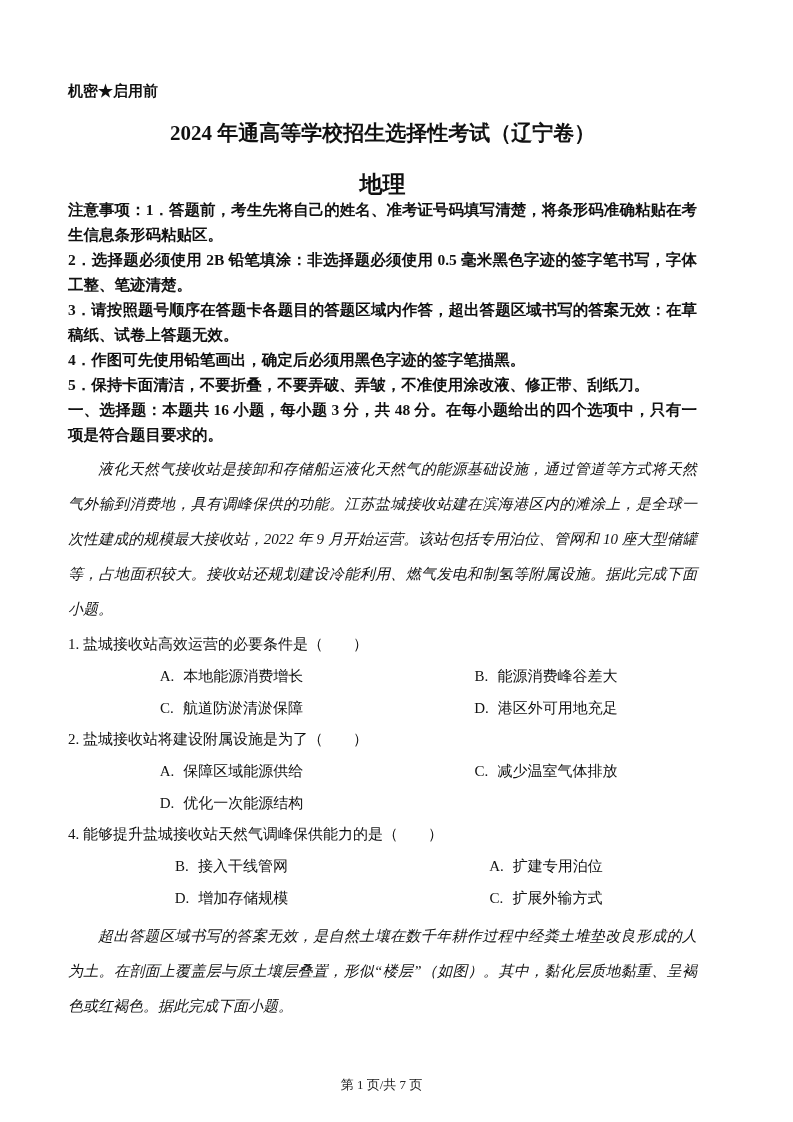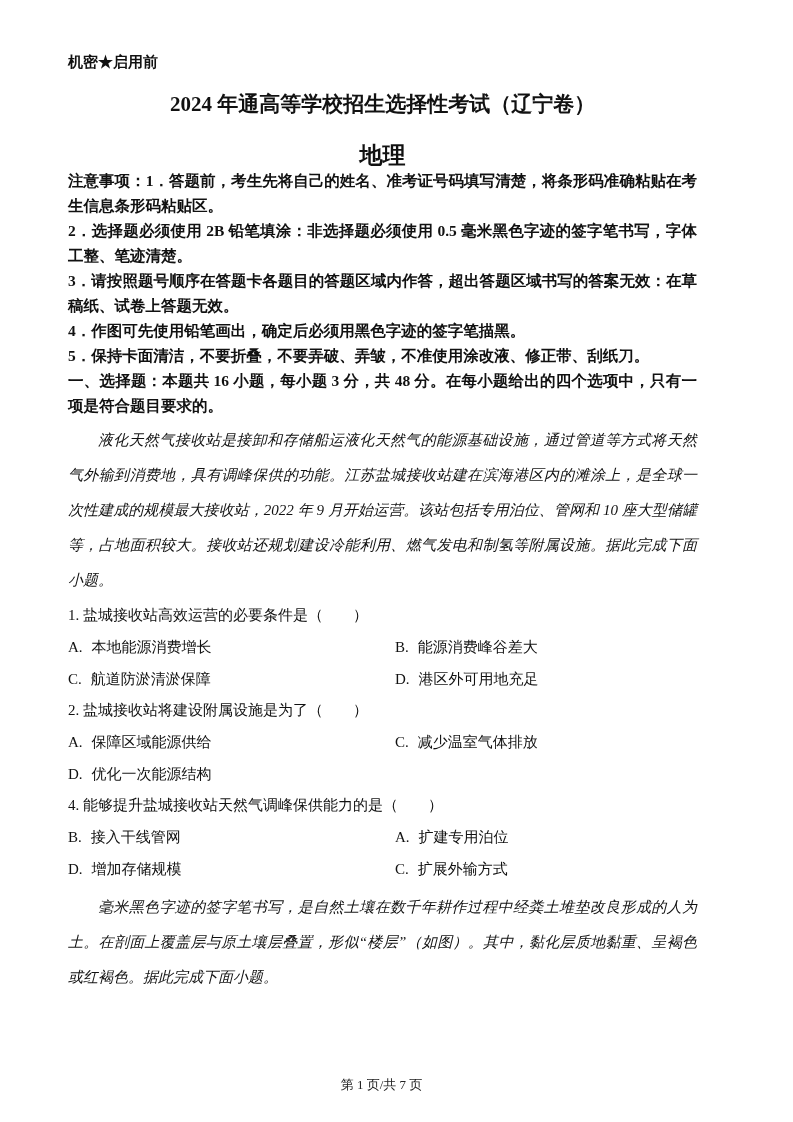--- a/index.html
+++ b/index.html
@@ -3,36 +3,36 @@
 <meta charset="utf-8">
 <style>
   html,body{margin:0;padding:0;background:#ffffff;}
   .page{
     position:relative;
     width:763px;height:1122px;
     box-sizing:border-box;
     background:#ffffff;
     color:#111111;
     font-family:"Liberation Serif","DejaVu Serif",serif;
-    padding:52px 66px 0 68px;
+    padding:81px 66px 0 68px;
     overflow:hidden;
   }
   .security{font-weight:bold;font-size:15px;line-height:20px;}
   .title{font-size:21px;font-weight:bold;text-align:center;margin:18px 0 0 0;line-height:28px;}
   .subject{font-size:23px;font-weight:bold;text-align:center;margin:26px 0 0 0;line-height:24px;}
   .bold-line{font-weight:bold;font-size:15.5px;line-height:25px;margin:0;text-align:justify;}
   .intro{margin-top:13px;}
   .passage{
     font-size:15px;font-style:italic;font-weight:400;
     line-height:35px;margin:5px 0 2px 0;
     text-indent:2em;text-align:justify;
   }
   .question{margin:0;}
   .stem{font-size:15px;line-height:31px;margin:0;}
-  .options{display:grid;grid-template-columns:327px 1fr;}
+  .options{display:grid;grid-template-columns:327px 1fr;text-align:center;}
   .option{font-size:15px;line-height:32px;white-space:nowrap;}
   .opt-label{display:inline-block;margin-right:9px;}
   .footer{
     position:absolute;left:0;bottom:28px;width:100%;
     text-align:center;font-size:13px;color:#222;
   }
 </style>
 </head>
 <body>
 
@@ -81,17 +81,17 @@
   <div class="question">
     <p class="stem">4. 能够提升盐城接收站天然气调峰保供能力的是（　　）</p>
     <div class="options">
       <div class="option"><span class="opt-label">B.</span><span>接入干线管网</span></div>
       <div class="option"><span class="opt-label">A.</span><span>扩建专用泊位</span></div>
       <div class="option"><span class="opt-label">D.</span><span>增加存储规模</span></div>
       <div class="option"><span class="opt-label">C.</span><span>扩展外输方式</span></div>
     </div>
   </div>
 
-  <p class="passage">毫米黑色字迹的签字笔书写，是自然土壤在数千年耕作过程中经粪土堆垫改良形成的人为土。在剖面上覆盖层与原土壤层叠置，形似“楼层”（如图）。其中，黏化层质地黏重、呈褐色或红褐色。据此完成下面小题。</p>
+  <p class="passage">超出答题区域书写的答案无效，是自然土壤在数千年耕作过程中经粪土堆垫改良形成的人为土。在剖面上覆盖层与原土壤层叠置，形似“楼层”（如图）。其中，黏化层质地黏重、呈褐色或红褐色。据此完成下面小题。</p>
 
   <div class="footer">第 1 页/共 7 页</div>
 
 </div>
 
 </body></html>

